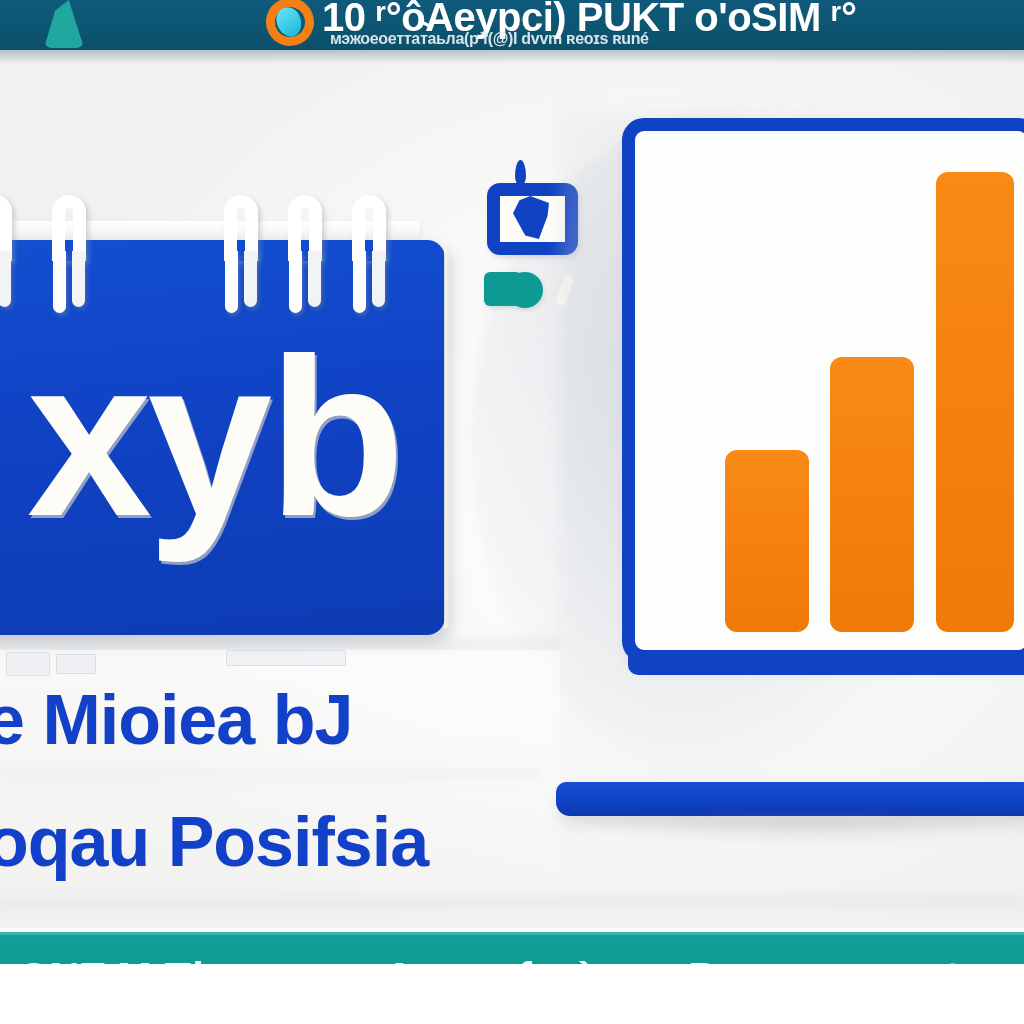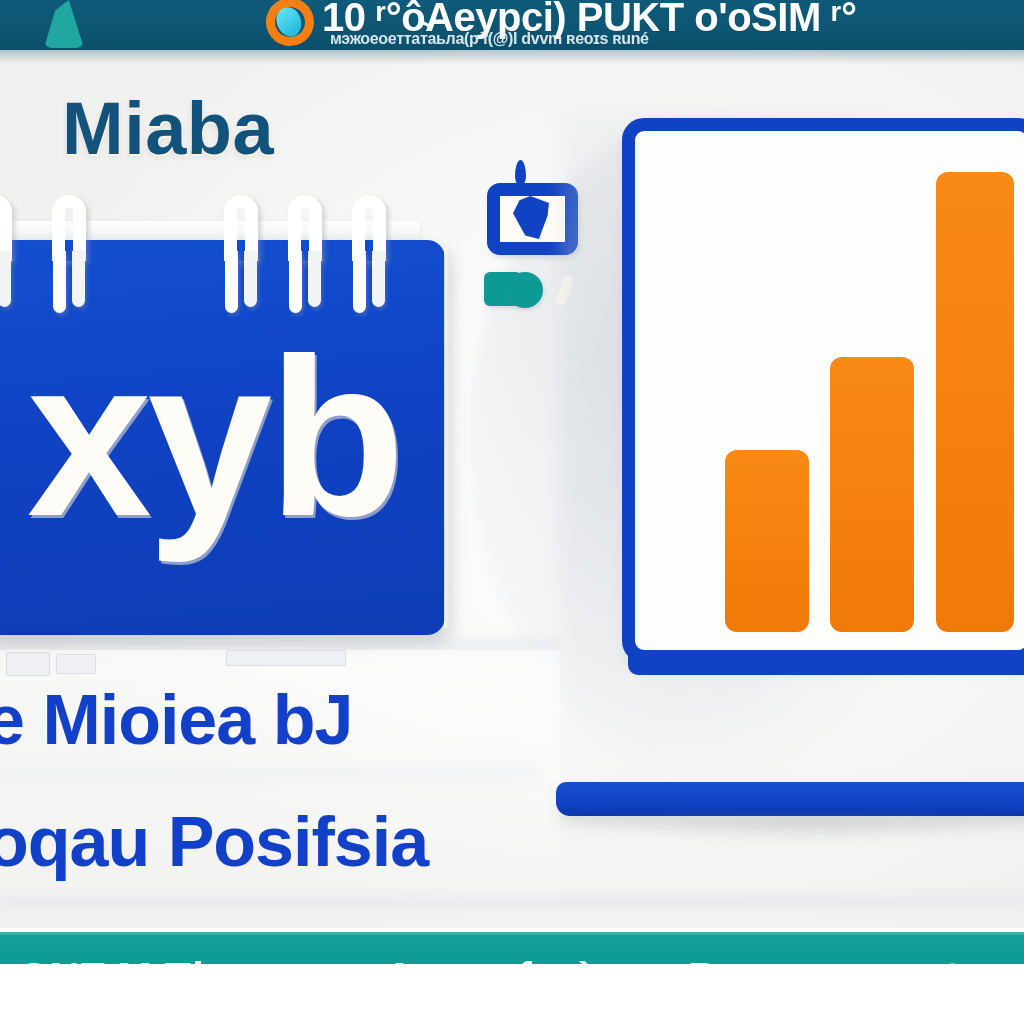--- a/index.html
+++ b/index.html
@@ -362,21 +362,20 @@
   <div class="banner">
     <div class="banner-logo">
       <div class="ring"></div>
       <div class="drop"></div>
     </div>
     <div class="banner-line1">10 ʳ°ô̴Aeypci) PUKT o'oSIM ʳ°</div>
     <div class="banner-line2">мэжоеоеттатаьла(р ̄f(@)Ɩ  dvvm  ʀeoɪs ʀuné</div>
   </div>
   <div class="banner-shadow"></div>
 
-  <div class="heading">Miaba</div>
 
   <div class="notecard-wrap">
     <div class="paper-lip"></div>
     <div class="notecard"></div>
     <div class="notecard-edge"></div>
     <div class="notecard-label">xyb</div>
 
     <div class="coil" style="left:38px;">
       <div class="arc"></div>
 

